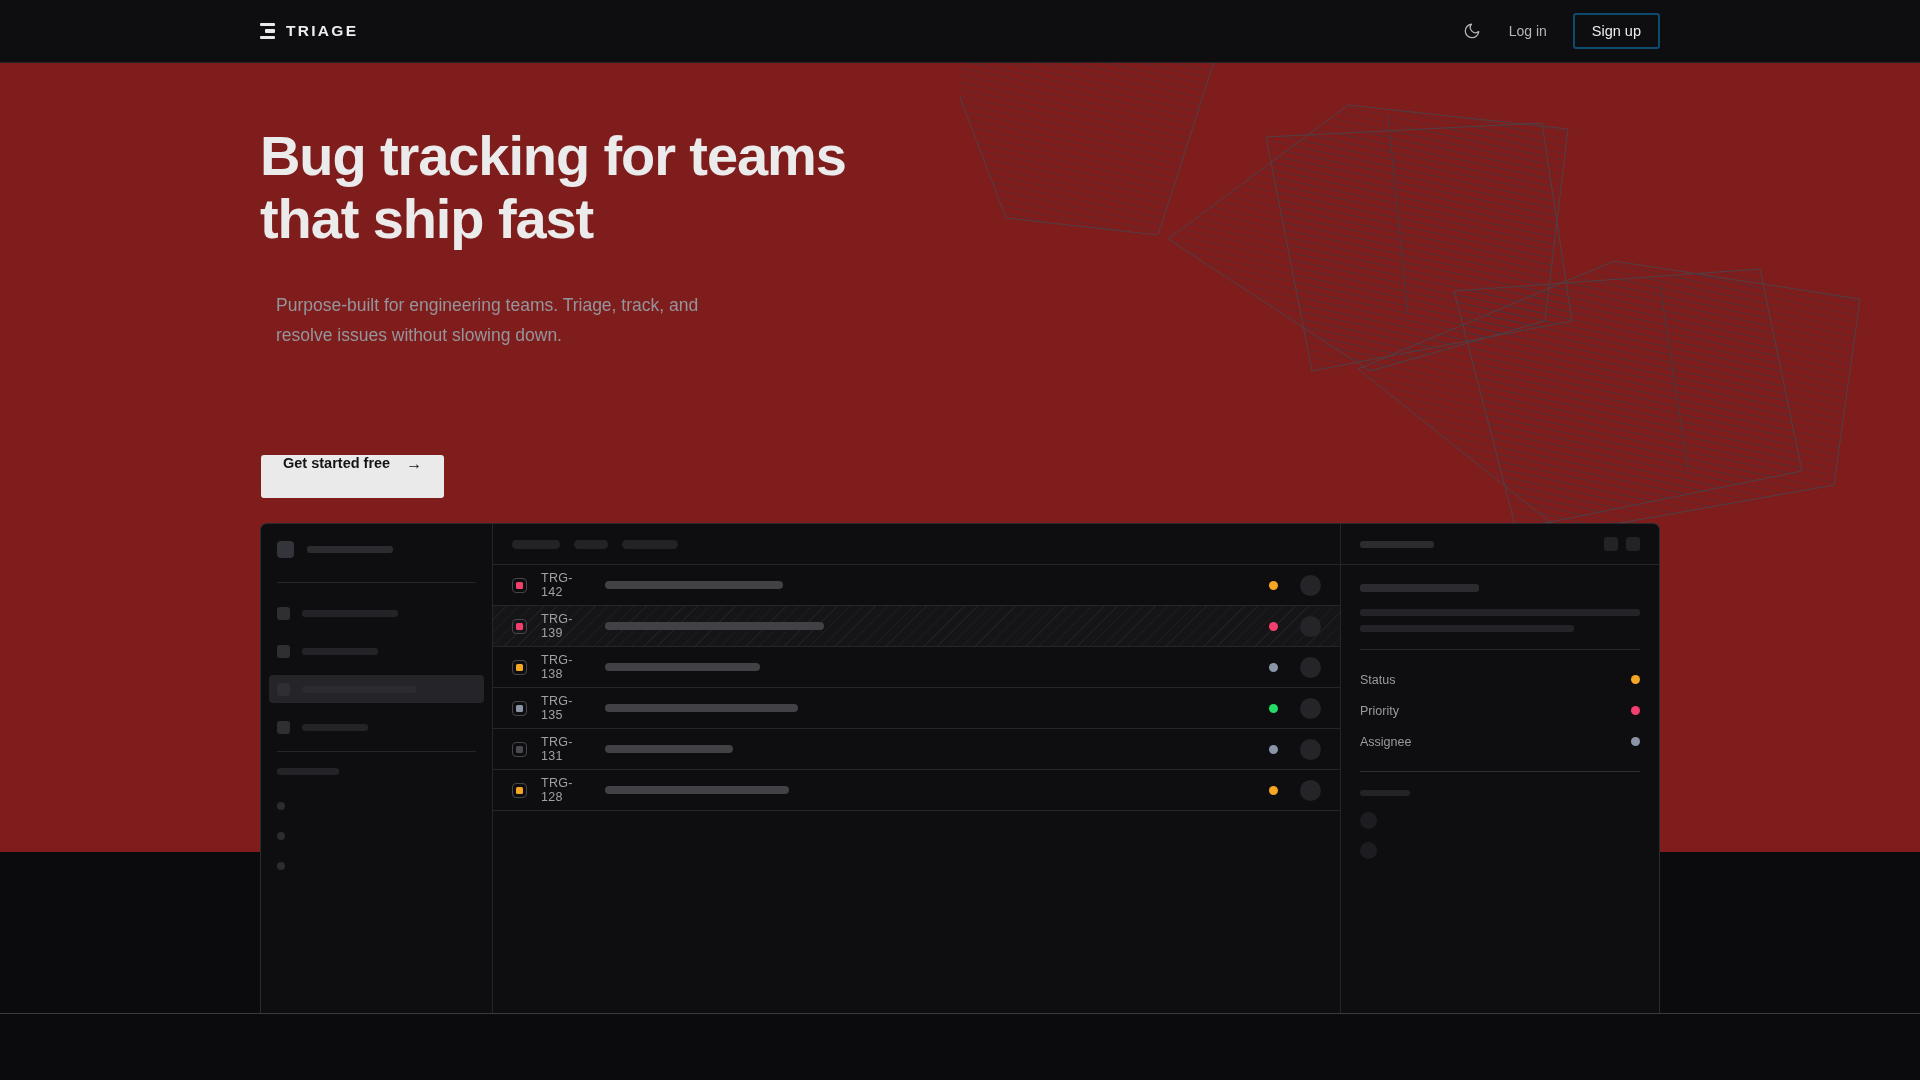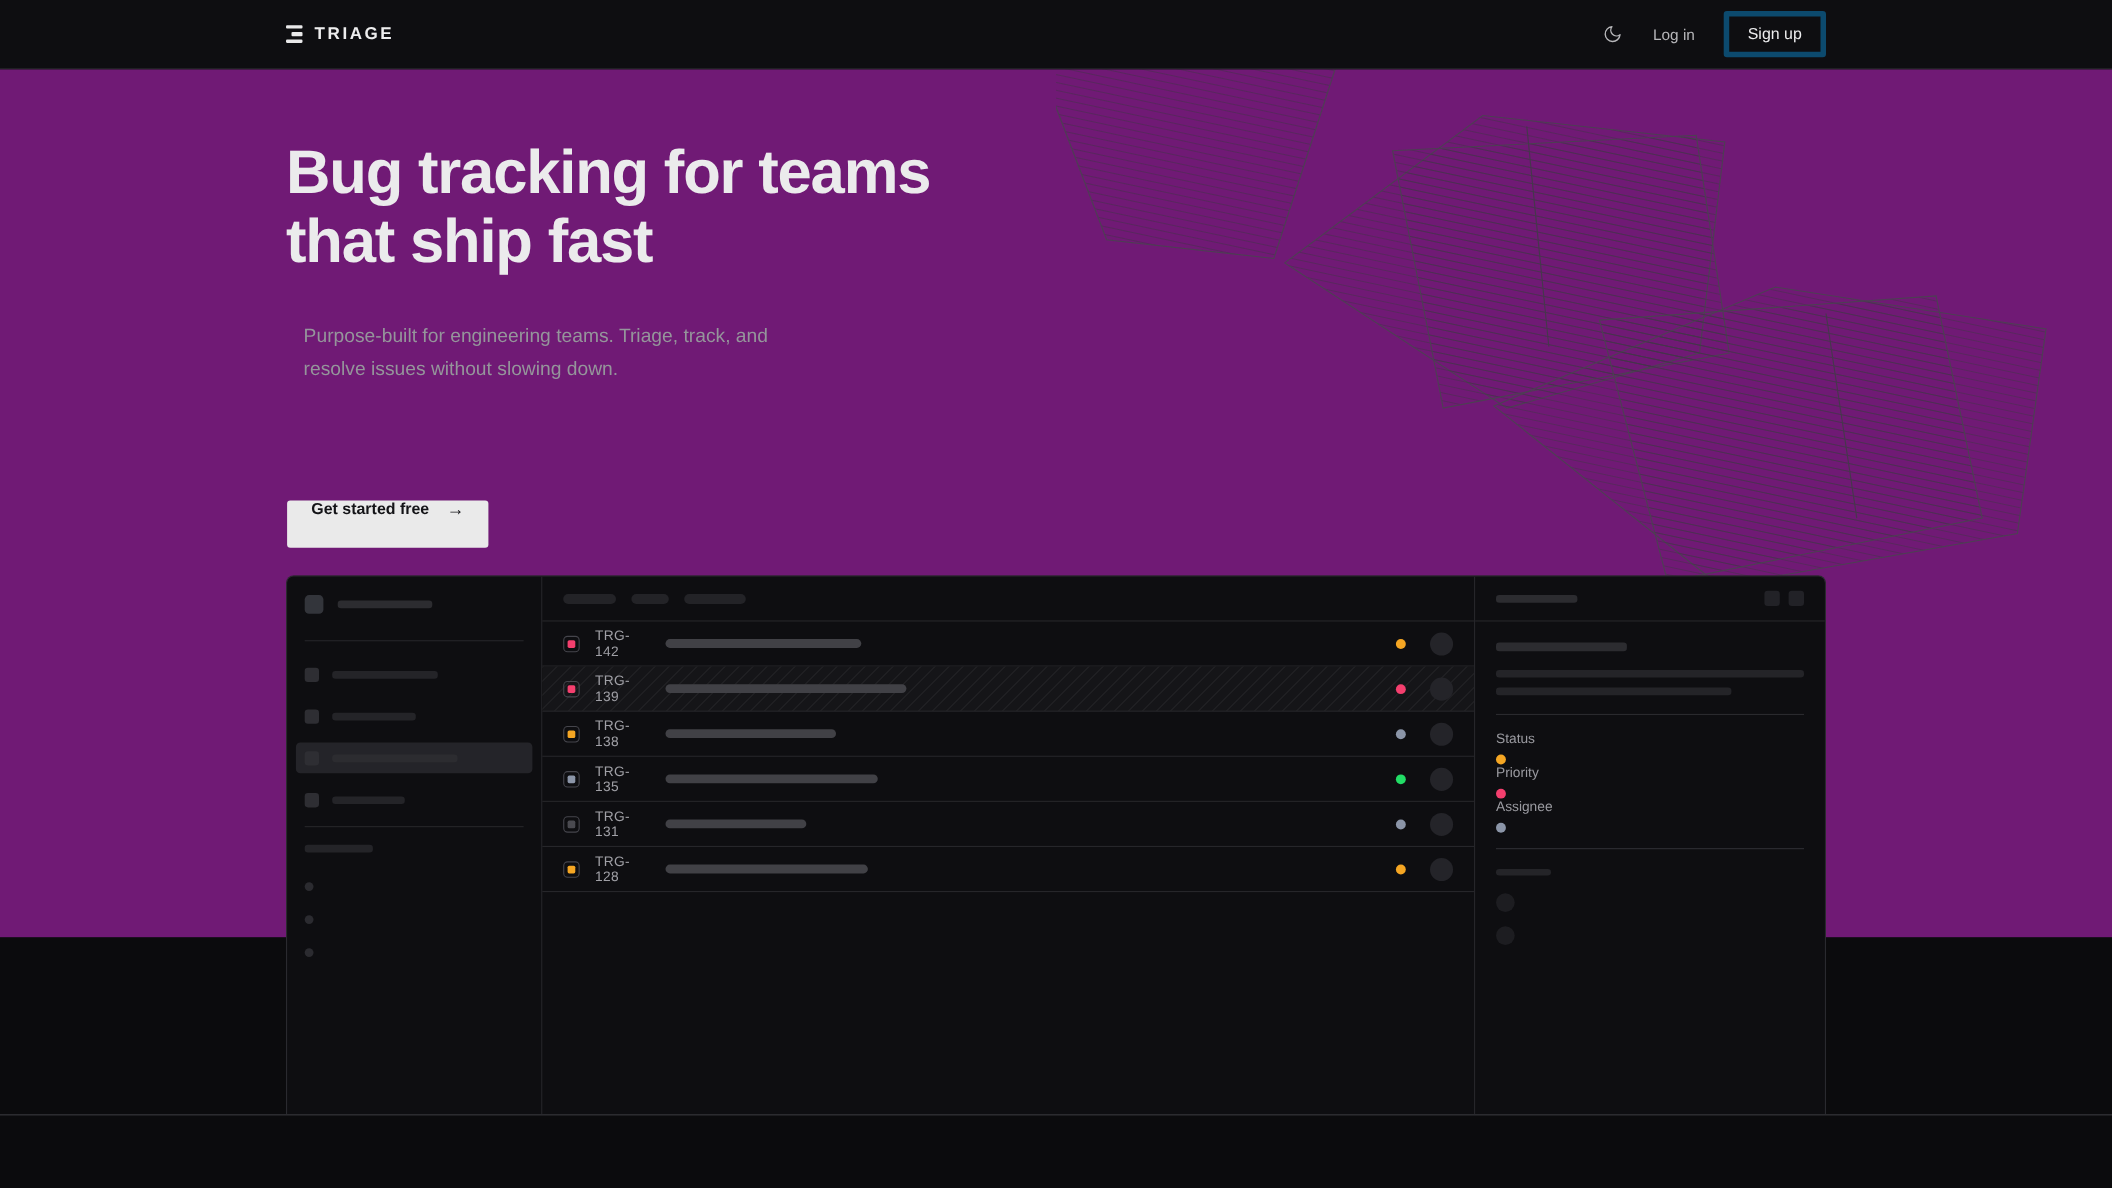--- a/index.html
+++ b/index.html
@@ -3,21 +3,21 @@
 <meta charset="utf-8">
 <title>Triage — Bug tracking for teams that ship fast</title>
 <style>
   * { margin:0; padding:0; box-sizing:border-box; }
   html, body {
     width:1920px; height:1080px;
     background:#0b0b0d;
     font-family:"Liberation Sans", sans-serif;
     overflow:hidden;
   }
-  .page { position:relative; width:1920px; height:852px; background:#701a75; }
+  .page { position:relative; width:1920px; height:852px; background:#7f1d1d; }
 
   
   .header {
     position:absolute; top:0; left:0; width:1920px; height:63px;
     border-bottom:1px solid #26262a;
     background:#0e0e11;
     z-index:40;
   }
   .hdr-inner {
     position:relative; width:1400px; margin:0 auto; height:62px;
@@ -32,21 +32,21 @@
   .brand-name {
     color:#ededee; font-size:15.5px; font-weight:bold; letter-spacing:2.3px;
   }
   .hdr-right { display:flex; align-items:center; gap:26px; }
   .moon-btn { width:22px; height:22px; display:flex; align-items:center; justify-content:center; cursor:pointer; }
   .moon-btn svg { display:block; }
   .login-link {
     color:#b6b6b9; font-size:14px; text-decoration:none; cursor:pointer;
   }
   .signup-btn {
-    border:5px solid #0c4a6e; color:#ededee; font-size:14.5px;
+    border:2px solid #0c4a6e; color:#ededee; font-size:14.5px;
     padding:8px 17px; background:transparent; border-radius:3px; cursor:pointer;
     font-family:"Liberation Sans", sans-serif;
   }
 
   
   .hero { position:absolute; top:63px; left:0; width:1920px; height:950px; overflow:hidden; }
   .deco { position:absolute; top:-10px; left:960px; width:960px; height:520px; opacity:.85; pointer-events:none; }
   .hero-inner { position:relative; width:1400px; margin:0 auto; }
   .headline {
     position:absolute; left:0; top:62px;
@@ -110,21 +110,21 @@
   .row-spacer { flex:1; }
   .row-dot { width:9px; height:9px; border-radius:50%; flex:0 0 9px; }
   .row-av { width:21px; height:21px; border-radius:50%; background:#242429; flex:0 0 21px; margin-left:8px; }
 
   .mock-detail { width:318px; flex:0 0 318px; display:flex; flex-direction:column; }
   .dt-head { height:41px; border-bottom:1px solid #26262a; display:flex; align-items:center; justify-content:space-between; padding:0 19px; }
   .dt-btns { display:flex; gap:8px; }
   .dt-btn { width:14px; height:14px; border-radius:3px; background:#222227; cursor:pointer; }
   .dt-body { padding:19px; }
   .dt-div { height:1px; background:#2a2a2e; margin:17px 0 14px; }
-  .meta { display:flex; align-items:flex-start; justify-content:space-between; height:31px;flex-direction:column; }
+  .meta { display:flex; align-items:center; justify-content:space-between; height:31px; }
   .meta-label { color:#9a9aa0; font-size:12.5px; }
   .meta-dot { width:9px; height:9px; border-radius:50%; }
   .dt-foot-div { height:1px; background:#2e2e33; margin:14px 0 18px; }
   .dt-av { width:17px; height:17px; border-radius:50%; background:#1d1d21; margin-bottom:13px; }
   .mock-baseline { position:absolute; left:0; top:1013px; width:1920px; height:1px; background:#3a3a3f; }
 </style>
 </head>
 <body>
 
 <div class="page">

